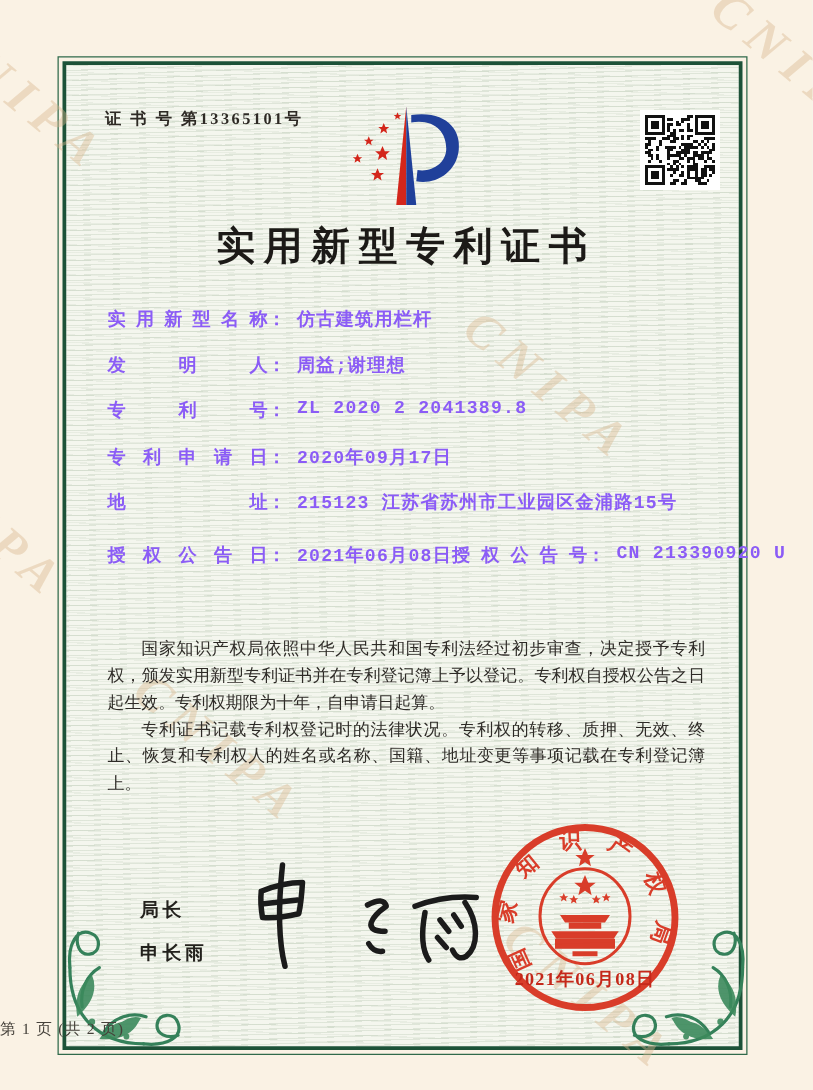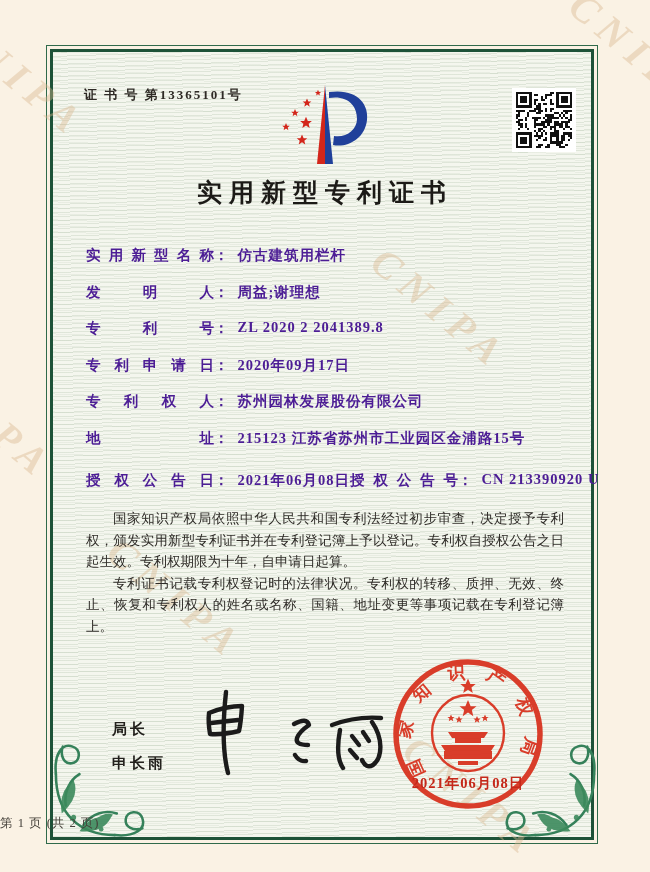--- a/index.html
+++ b/index.html
@@ -27,24 +27,24 @@
 
   
   .content{position:absolute;inset:0;z-index:4;}
   .cert-no{position:absolute;left:84px;top:86px;font-size:13px;font-weight:bold;
       letter-spacing:2px;color:#2e2a25;}
   .logo{position:absolute;left:50%;top:82px;transform:translateX(-50%);}
   .qr{position:absolute;left:512px;top:88px;width:64px;height:64px;background:#fff;
       padding:4px;box-sizing:border-box;}
   .qr svg{width:100%;height:100%;display:block;}
   .title{position:absolute;left:0;right:0;top:176px;text-align:center;
-      font-size:25px;font-weight:bold;letter-spacing:7px;color:#1c1a17;}
+      font-size:31px;font-weight:bold;letter-spacing:7px;color:#1c1a17;}
 
   .fields{position:absolute;left:86px;top:246px;width:480px;}
-  .frow{height:36.5px;font-size:14.5px;font-weight:bold;color:#4c1d95;white-space:nowrap;}
+  .frow{height:36.5px;font-size:14.5px;font-weight:bold;color:#8b5cf6;white-space:nowrap;font-family:Liberation Mono, monospace;}
   .flabel{display:inline-block;width:128px;text-align:justify;text-align-last:justify;vertical-align:top;}
   .fcolon{display:inline-block;vertical-align:top;}
   .fvalue{display:inline-block;margin-left:9px;letter-spacing:1px;vertical-align:top;}
   .grant{margin-top:6px;}
   .grant .pair2{}
   .grant .flabel2{display:inline-block;width:108px;text-align:justify;text-align-last:justify;}
 
   .body-text{position:absolute;left:86px;top:508px;width:478px;font-size:13.5px;
       line-height:21.5px;color:#2e2b27;text-align:justify;}
   .body-text p{margin:0;text-indent:2em;}
@@ -356,23 +356,20 @@
       <div class="frow">
         <span class="flabel">发明人</span><span class="fcolon">：</span><span class="fvalue">周益;谢理想</span>
       </div>
       <div class="frow">
         <span class="flabel">专利号</span><span class="fcolon">：</span><span class="fvalue">ZL 2020 2 2041389.8</span>
       </div>
       <div class="frow">
         <span class="flabel">专利申请日</span><span class="fcolon">：</span><span class="fvalue">2020年09月17日</span>
       </div>
       <div class="frow">
-        <span class="flabel">专利权人</span><span class="fcolon">：</span><span class="fvalue">苏州园林发展股份有限公司</span>
-      </div>
-      <div class="frow">
         <span class="flabel">地址</span><span class="fcolon">：</span><span class="fvalue">215123 江苏省苏州市工业园区金浦路15号</span>
       </div>
       <div class="frow grant">
         <span class="flabel">授权公告日</span><span class="fcolon">：</span><span class="fvalue">2021年06月08日</span><span class="pair2"><span class="flabel2">授权公告号</span><span class="fcolon">：</span><span class="fvalue">CN 213390920 U</span></span>
       </div>
     </div>
 
     <div class="body-text">
       <p>国家知识产权局依照中华人民共和国专利法经过初步审查，决定授予专利权，颁发实用新型专利证书并在专利登记簿上予以登记。专利权自授权公告之日起生效。专利权期限为十年，自申请日起算。</p>
       <p>专利证书记载专利权登记时的法律状况。专利权的转移、质押、无效、终止、恢复和专利权人的姓名或名称、国籍、地址变更等事项记载在专利登记簿上。</p>

